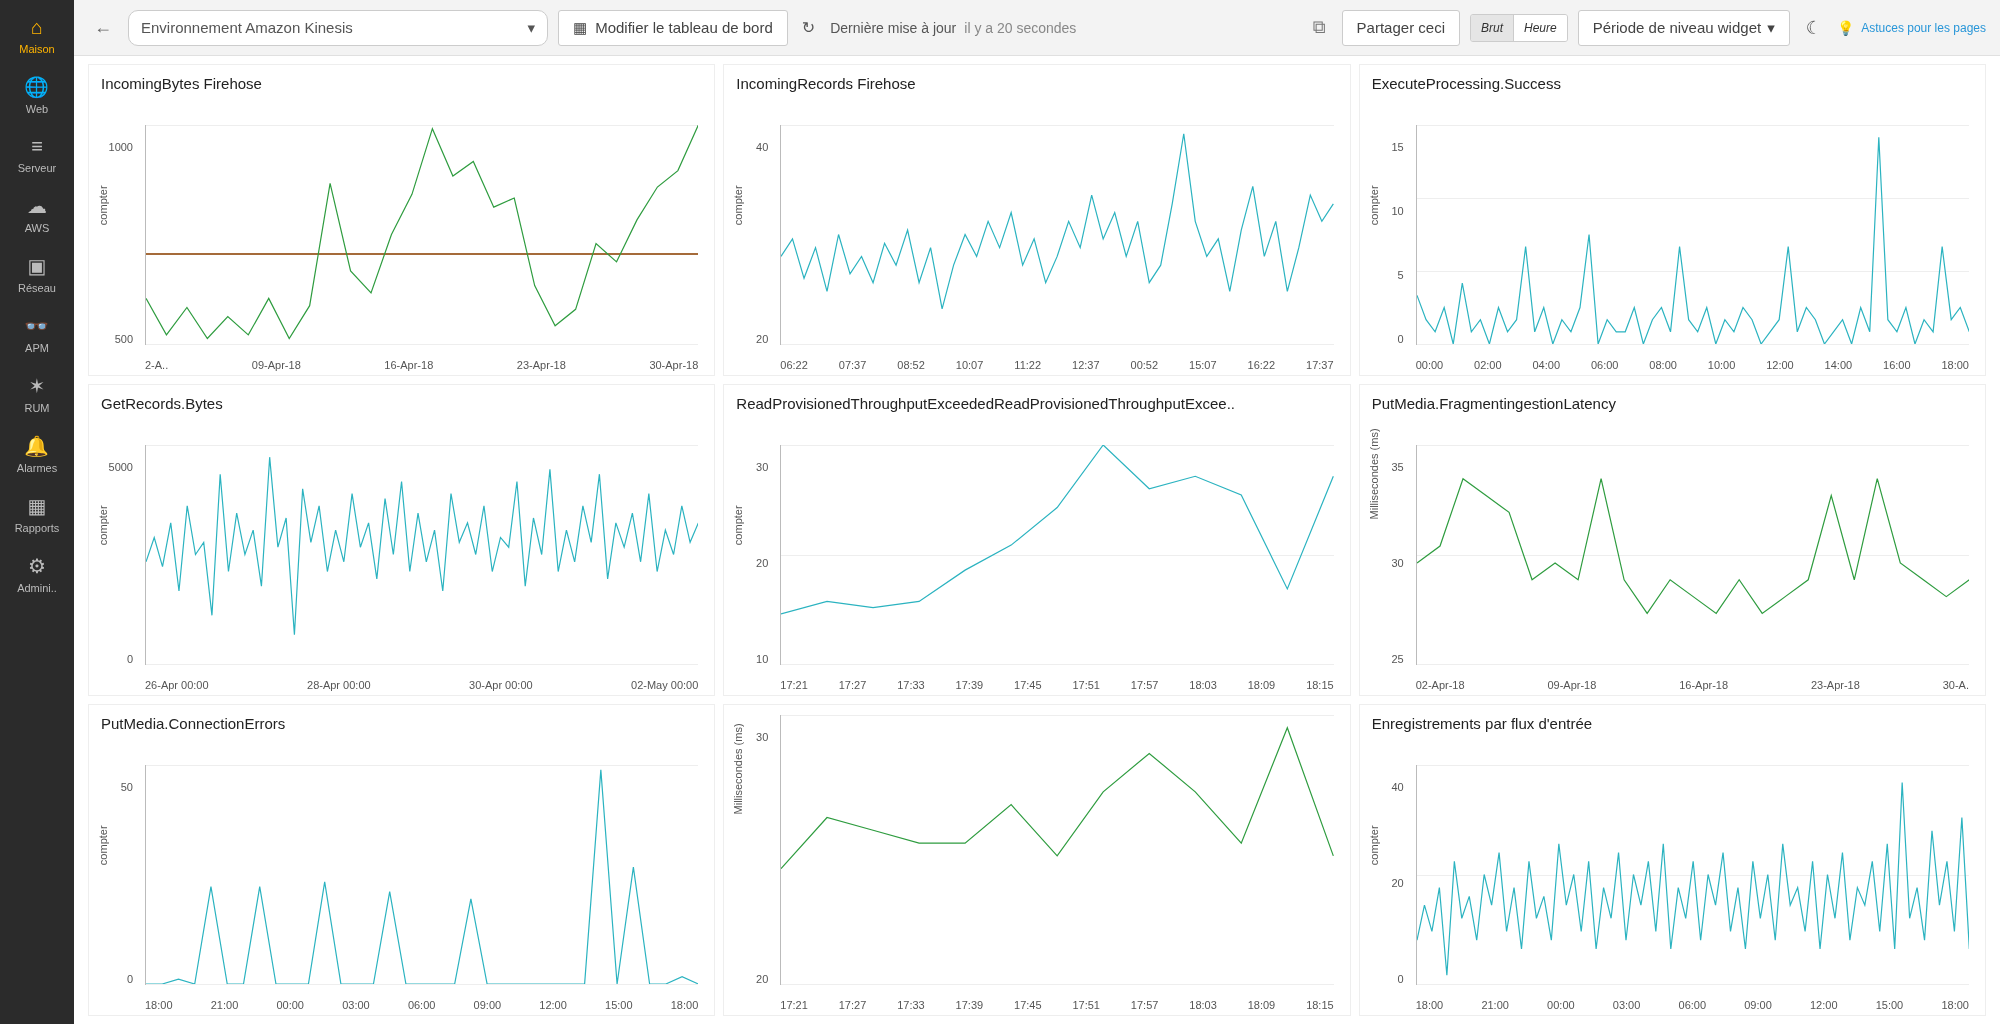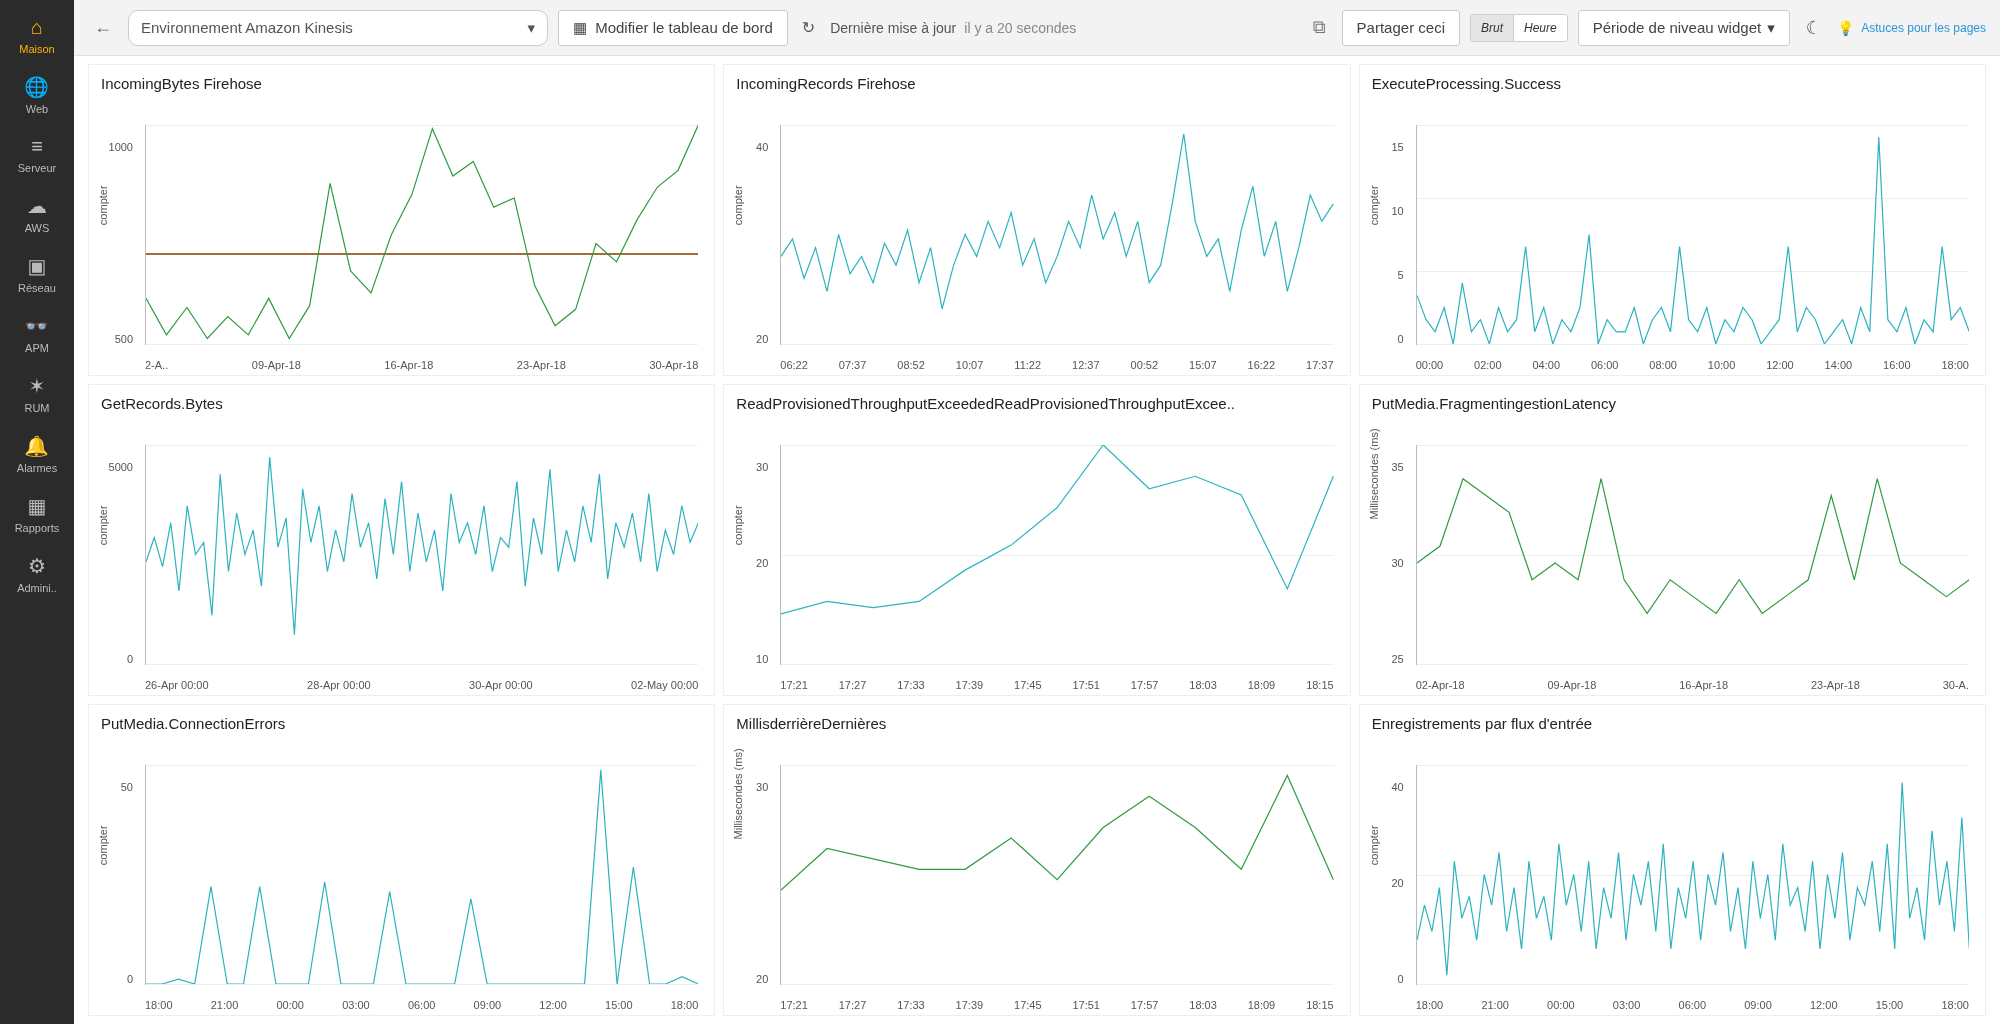--- a/index.html
+++ b/index.html
@@ -283,21 +283,20 @@
             <span>03:00</span>
             <span>06:00</span>
             <span>09:00</span>
             <span>12:00</span>
             <span>15:00</span>
             <span>18:00</span>
           </div>
         </div>
       </div>
       <div class="widget">
-        <div class="title">MillisderrièreDernières</div>
         <div class="chart">
           <div class="axis-label">Millisecondes (ms)</div>
           <div class="y-ticks">
             <span class="ylabel-text">30</span>
             <span class="ylabel-text">20</span>
           </div>
           <div class="plot">
             <div class="grid-h" style="top: 0%;"></div>
             <div class="grid-h" style="top: 100%;"></div>
             <svg class="series" viewBox="0 0 100 100" preserveAspectRatio="none">

